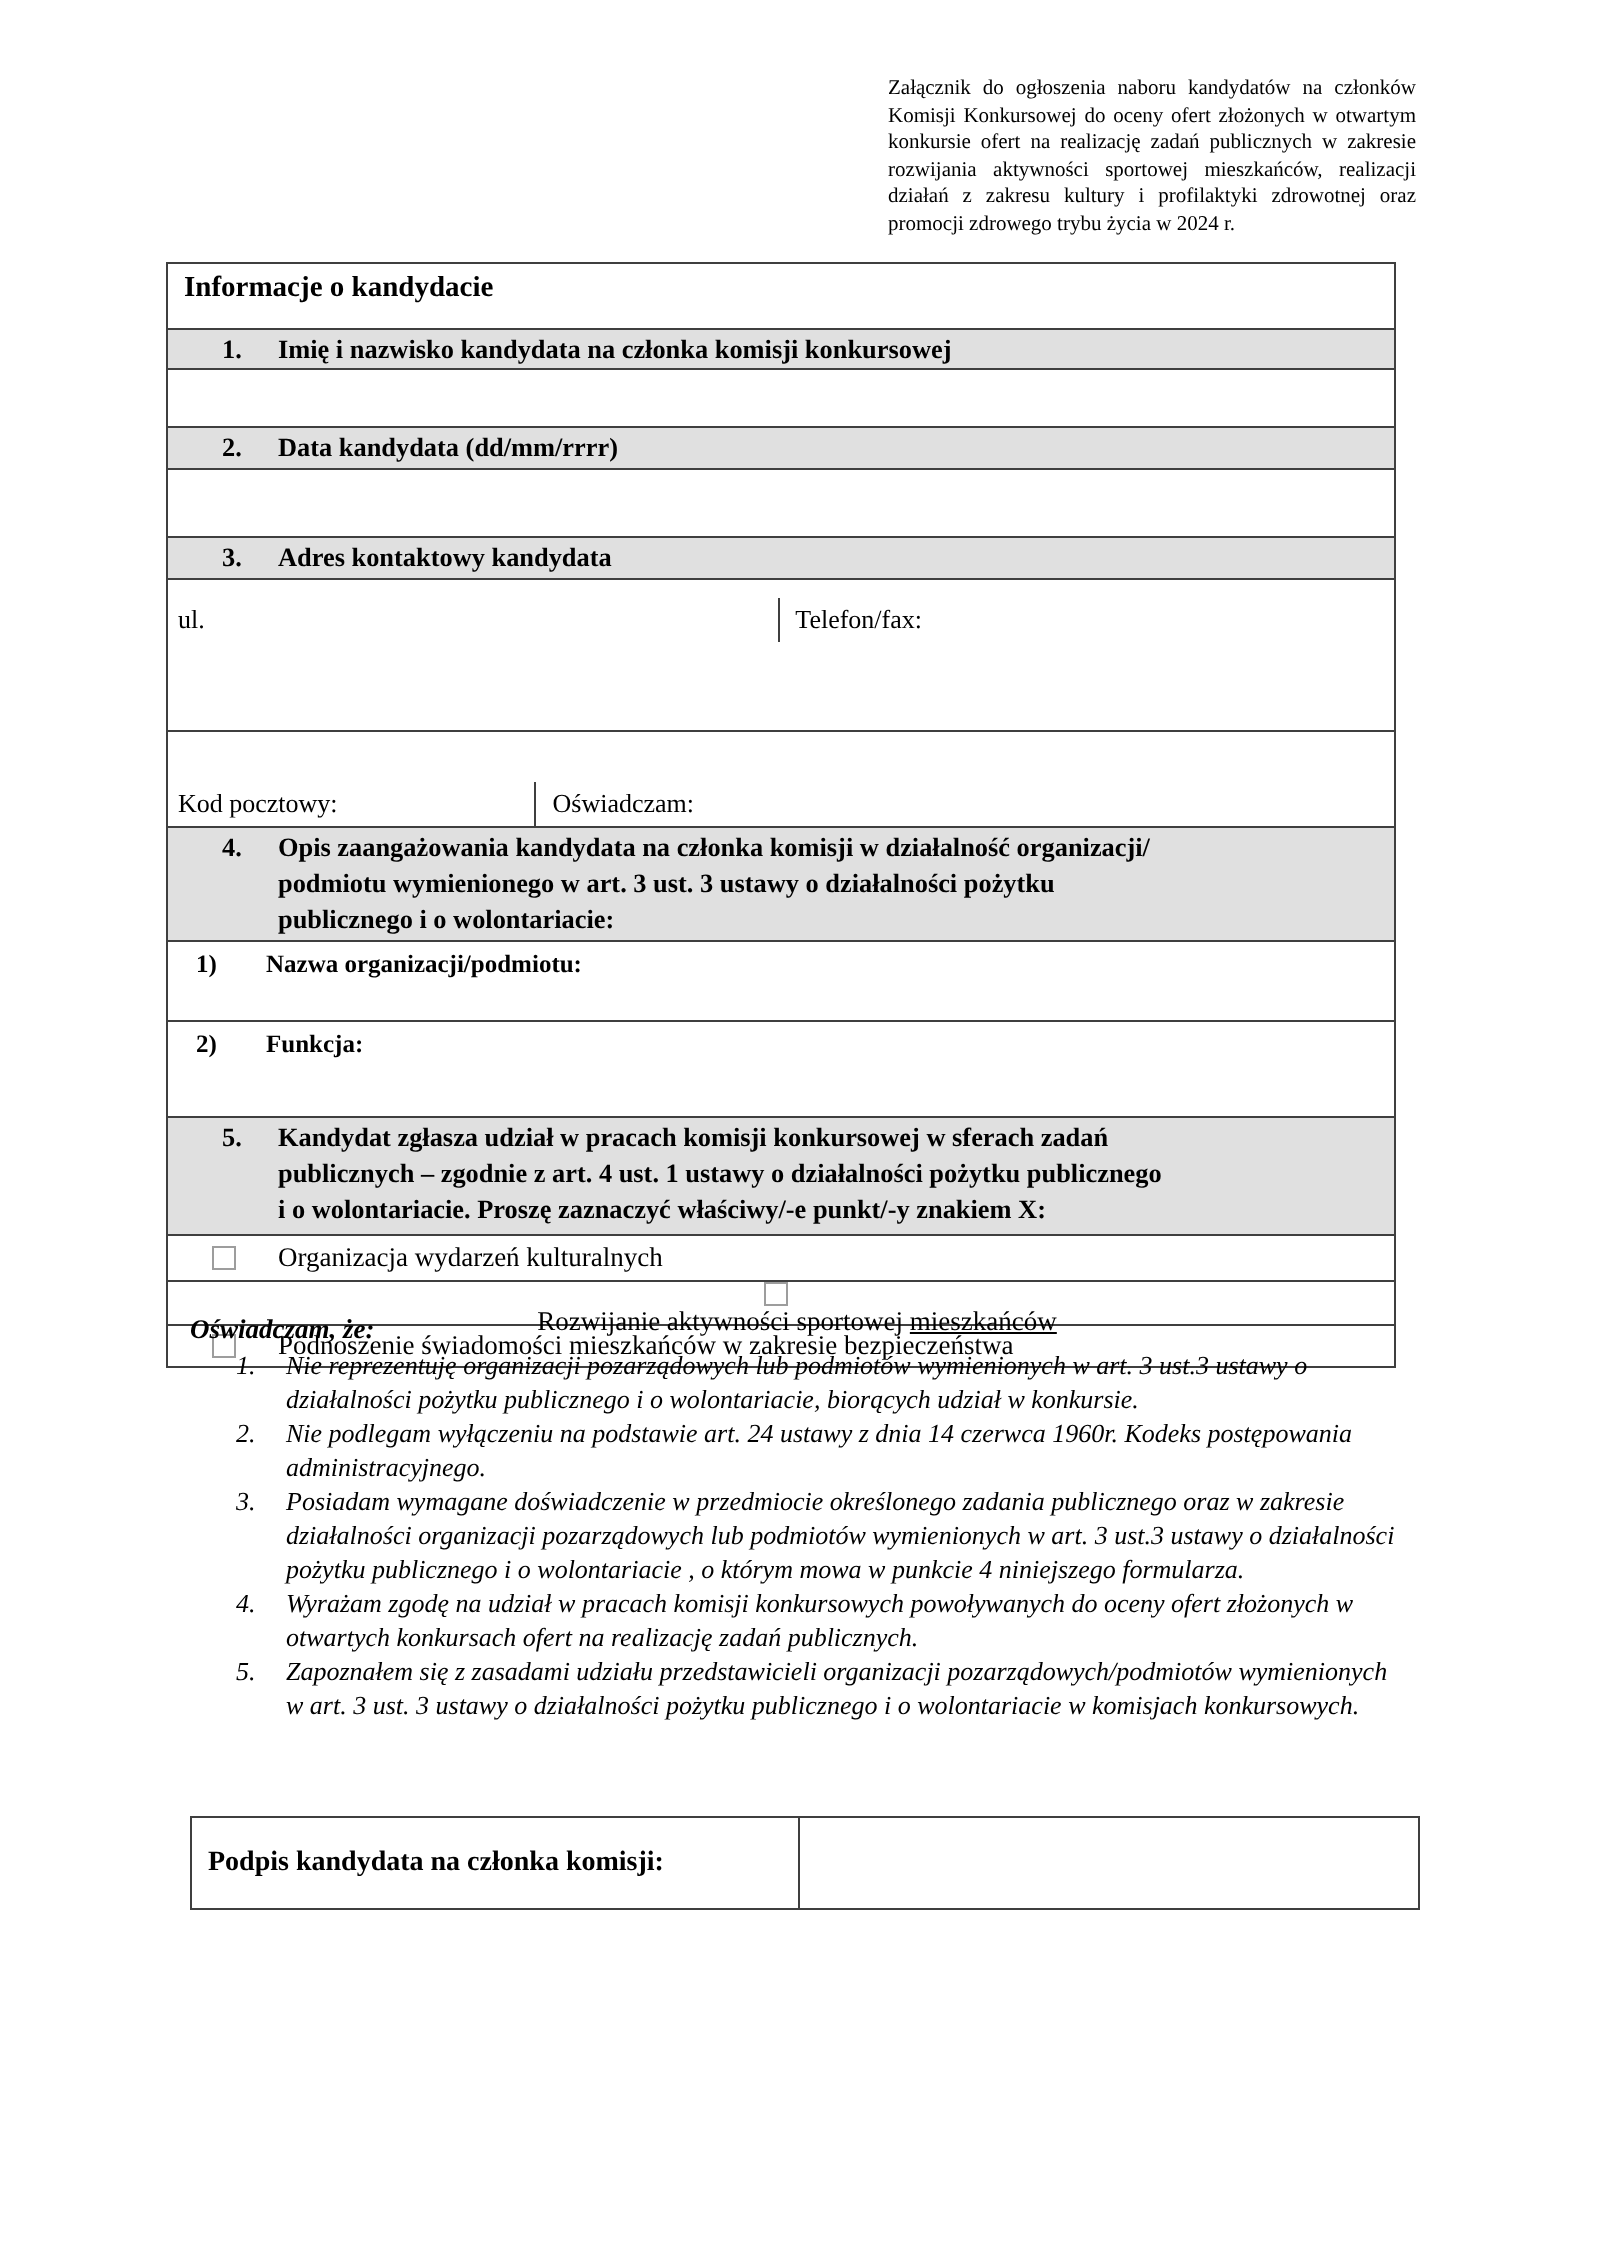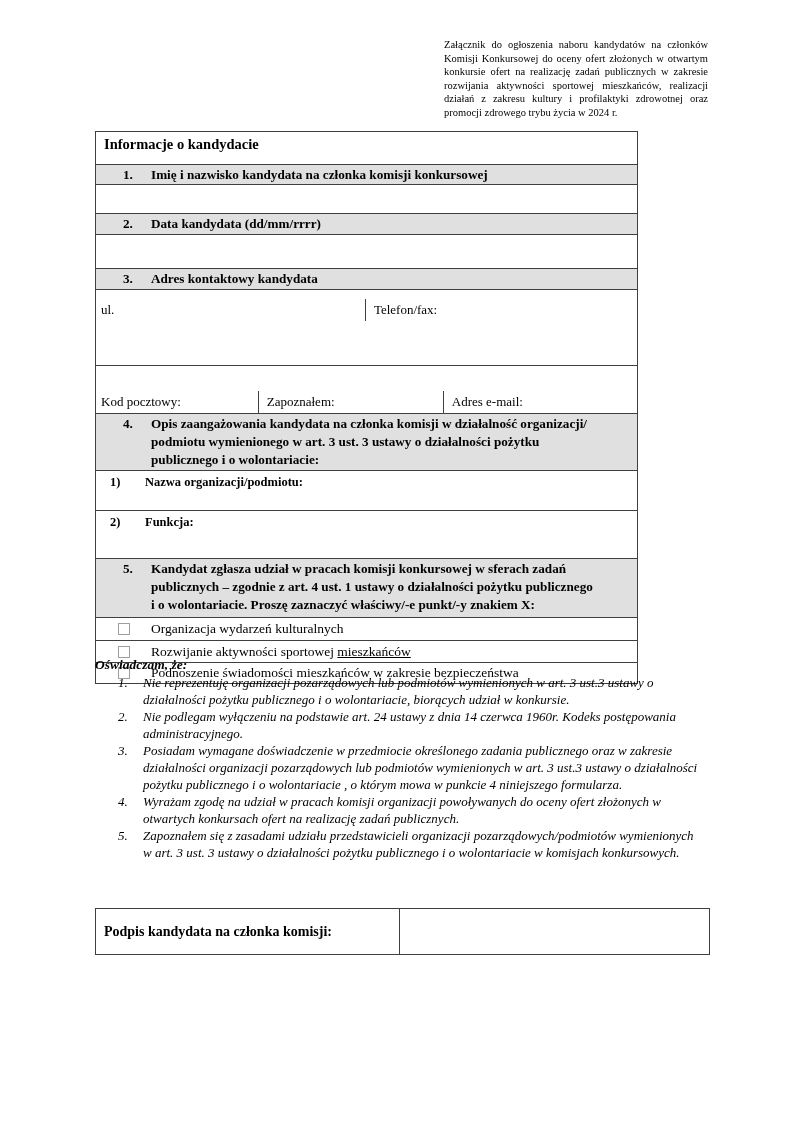--- a/index.html
+++ b/index.html
@@ -15,21 +15,21 @@
   .page{position:relative;width:800px;height:1131px;background:var(--paper);overflow:hidden;border-radius:20px;}
 
   
   .attachment-note{
     position:absolute;left:444px;top:38px;width:264px;
     font-size:10.5px;line-height:13.6px;text-align:justify;
   }
 
   
   .form-table{
-    position:absolute;left:95px;top:131px;width:543px;
+    position:absolute;left:83px;top:131px;width:615px;
     border:1px solid var(--border-dark);
     background:var(--paper);
   }
   .row{border-top:1px solid var(--border-dark);}
   .row:first-child{border-top:none;}
   .row-title{height:32px;padding:4px 8px;font-weight:bold;font-size:14.5px;}
   .row-gray{background:var(--fill-gray);display:flex;align-items:flex-start;
     padding:1px 6px 1px 27px;font-weight:bold;font-size:13.2px;line-height:18px;}
   .row-gray .g-num{width:28px;flex:none;}
   .row-gray .g-txt{flex:1;white-space:pre-line;}
@@ -51,21 +51,21 @@
   .c-city{flex:0 0 34.2%;padding-left:8px;}
   .c-email{flex:1;padding-left:8px;}
   .row-sub{display:flex;align-items:flex-start;padding:4px 6px 0 14px;
     font-weight:bold;font-size:12.5px;}
   .row-sub .s-num{width:35px;flex:none;}
   .row-sub .s-txt{flex:1;}
   .h-sub1{height:40px;}
   .h-sub2{height:48px;}
   .row-opt{display:flex;align-items:center;padding:0 6px 0 22px;font-size:13.5px;}
   .h-opt1{height:23px;}
-  .h-opt2{height:22px;}
+  .h-opt2{height:22px;flex-direction:column;}
   .h-opt3{height:21px;}
   .cbox{width:12px;height:12px;flex:none;border:1px solid var(--cb-border);
     background:#fff;display:inline-block;margin-right:21px;}
   .opt-label{white-space:normal;}
   .u-word{text-decoration:underline;}
 
   
   .declaration{position:absolute;left:95px;top:656px;width:618px;}
   .decl-heading{font-weight:bold;font-style:italic;font-size:13.5px;line-height:18px;}
   .decl-item{display:flex;margin-left:23px;font-style:italic;font-size:13px;line-height:17px;}
@@ -117,25 +117,21 @@
         <span>Telefon/fax:</span>
         <span></span>
       </div>
     </div>
     <div class="row row-cells h-addr2">
       <div class="cell c-postal">
         <span>Kod pocztowy:</span>
         <span></span>
       </div>
       <div class="cell c-city">
-        <span>Zapoznałem:</span>
-        <span></span>
-      </div>
-      <div class="cell c-email">
-        <span>Adres e-mail:</span>
+        <span>Oświadczam:</span>
         <span></span>
       </div>
     </div>
 
     <div class="row row-gray h-g4">
       <span class="g-num">4.</span>
       <span class="g-txt">Opis zaangażowania kandydata na członka komisji w działalność organizacji/
 podmiotu wymienionego w art. 3 ust. 3 ustawy o działalności pożytku
 publicznego i o wolontariacie:</span>
     </div>
@@ -178,21 +174,21 @@
     <div class="decl-item">
       <span class="d-num">2.</span>
       <span class="d-txt">Nie podlegam wyłączeniu na podstawie art. 24 ustawy z dnia 14 czerwca 1960r. Kodeks postępowania administracyjnego.</span>
     </div>
     <div class="decl-item">
       <span class="d-num">3.</span>
       <span class="d-txt">Posiadam wymagane doświadczenie w przedmiocie określonego zadania publicznego oraz w zakresie działalności organizacji pozarządowych lub podmiotów wymienionych w art. 3 ust.3 ustawy o działalności pożytku publicznego i o wolontariacie , o którym mowa w punkcie 4 niniejszego formularza.</span>
     </div>
     <div class="decl-item">
       <span class="d-num">4.</span>
-      <span class="d-txt">Wyrażam zgodę na udział w pracach komisji organizacji powoływanych do oceny ofert złożonych w otwartych konkursach ofert na realizację zadań publicznych.</span>
+      <span class="d-txt">Wyrażam zgodę na udział w pracach komisji konkursowych powoływanych do oceny ofert złożonych w otwartych konkursach ofert na realizację zadań publicznych.</span>
     </div>
     <div class="decl-item">
       <span class="d-num">5.</span>
       <span class="d-txt">Zapoznałem się z zasadami udziału przedstawicieli organizacji pozarządowych/podmiotów wymienionych w art. 3 ust. 3 ustawy o działalności pożytku publicznego i o wolontariacie w komisjach konkursowych.</span>
     </div>
   </div>
 
   <div class="signature-table">
     <div class="sig-label">Podpis kandydata na członka komisji:</div>
     <div class="sig-value"></div>

